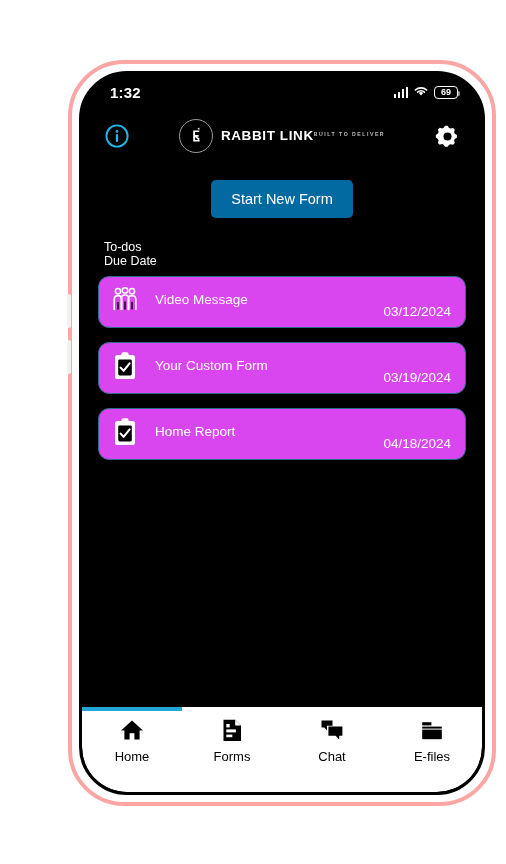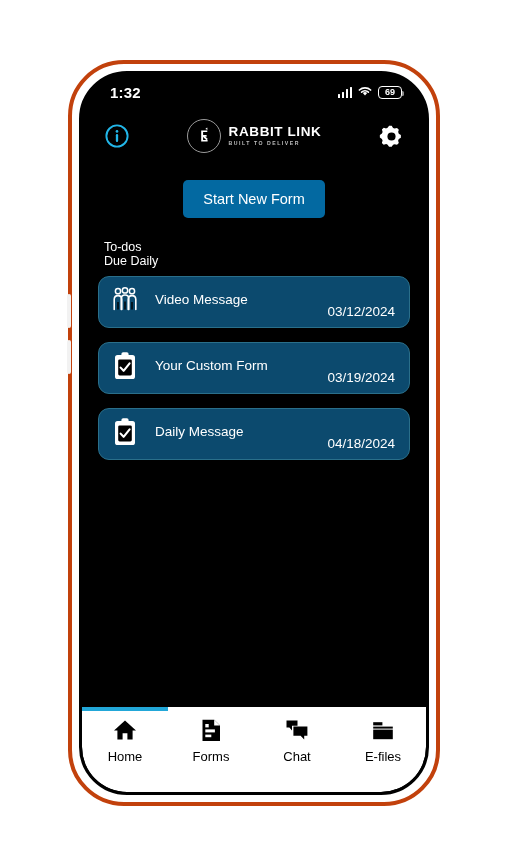--- a/index.html
+++ b/index.html
@@ -12,24 +12,24 @@
   #stage {
     position: relative;
     width: 506px; height: 864px;
     background: #ffffff;
   }
 
   
   .phone-outer {
     position: absolute;
     left: 68px; top: 60px;
-    width: 372px; height: 746px;
+    width: 428px; height: 746px;
     border-radius: 56px;
     background: #ffffff;
-    border: 4px solid #c2410c;
+    border: 4px solid #fca5a5;
     box-shadow: 0 0 0 0 transparent;
   }
   .phone-inner-ring {
     position: absolute;
     left: 7px; top: 7px; right: 7px; bottom: 7px;
     border-radius: 48px;
     border: 3px solid #000000;
     background: #000000;
     overflow: hidden;
   }
@@ -112,21 +112,21 @@
   }
   .brand {
     display: flex; align-items: center; gap: 8px;
   }
   .brand-mark {
     width: 34px; height: 34px;
     border-radius: 50%;
     border: 1.6px solid #9a9a9a;
     display: flex; align-items: center; justify-content: center;
   }
-  .brand-text { display: flex; flex-direction: column; line-height: 1; }
+  .brand-text { display: flex; flex-direction: row; line-height: 1; }
   .brand-name {
     color: #ffffff;
     font-size: 13.5px;
     font-weight: bold;
     letter-spacing: 0.6px;
   }
   .brand-tagline {
     color: #bdbdbd;
     font-size: 5.2px;
     font-weight: bold;
@@ -159,21 +159,21 @@
     justify-content: space-between;
     align-items: baseline;
     color: #ffffff;
     font-size: 12.5px;
     margin: 22px 6px 8px 6px;
     flex-direction: column;
   }
   .todo-card {
     display: flex;
     align-items: center;
-    background: #0c4a6e;
+    background: #d946ef;
     border: 1.3px solid #2a6f8a;
     border-radius: 11px;
     height: 52px;
     padding: 0 14px 5px 10px;
     margin-bottom: 14px;
     cursor: pointer;
   }
   .todo-icon {
     width: 32px; height: 32px;
     flex: 0 0 32px;
@@ -291,21 +291,21 @@
         </div>
 
         <div class="content">
 
           <div class="cta-wrap">
             <button class="cta-btn">Start New Form</button>
           </div>
 
           <div class="list-head">
             <span>To-dos</span>
-            <span>Due Daily</span>
+            <span>Due Date</span>
           </div>
 
           <div class="todo-card">
             <div class="todo-icon">
               <svg width="30" height="28" viewBox="0 0 30 28">
                 <circle cx="8" cy="5.2" r="2.6" stroke="#fff" stroke-width="1.5" fill="none"></circle>
                 <circle cx="15" cy="4.4" r="2.7" stroke="#fff" stroke-width="1.5" fill="none"></circle>
                 <circle cx="22" cy="5.2" r="2.6" stroke="#fff" stroke-width="1.5" fill="none"></circle>
                 <path d="M4.2 23.5 L4.2 13.2 A3.8 3.8 0 0 1 8 9.6 A3.8 3.8 0 0 1 11.8 13.2 L11.8 23.5" stroke="#fff" stroke-width="1.6" fill="none" stroke-linecap="round"></path>
                 <path d="M11.2 23.5 L11.2 12.6 A3.8 3.8 0 0 1 15 9.0 A3.8 3.8 0 0 1 18.8 12.6 L18.8 23.5" stroke="#fff" stroke-width="1.6" fill="none" stroke-linecap="round"></path>
@@ -334,21 +334,21 @@
 
           <div class="todo-card">
             <div class="todo-icon">
               <svg width="26" height="30" viewBox="0 0 26 30">
                 <rect x="3" y="4" width="20" height="24" rx="2.6" fill="#ffffff"></rect>
                 <rect x="9.4" y="1.2" width="7.2" height="5.4" rx="1.8" fill="#ffffff"></rect>
                 <rect x="6.2" y="8.4" width="13.6" height="16" rx="1.4" fill="#000000"></rect>
                 <path d="M8.6 16.6 L11.6 19.8 L17.6 12.4" stroke="#ffffff" stroke-width="2.1" fill="none" stroke-linecap="round" stroke-linejoin="round"></path>
               </svg>
             </div>
-            <div class="todo-title">Daily Message</div>
+            <div class="todo-title">Home Report</div>
             <div class="todo-date">04/18/2024</div>
           </div>
 
         </div>
 
         <div class="tabbar">
           <div class="tab-indicator"></div>
 
           <div class="tab">
             <div class="tab-icon">

